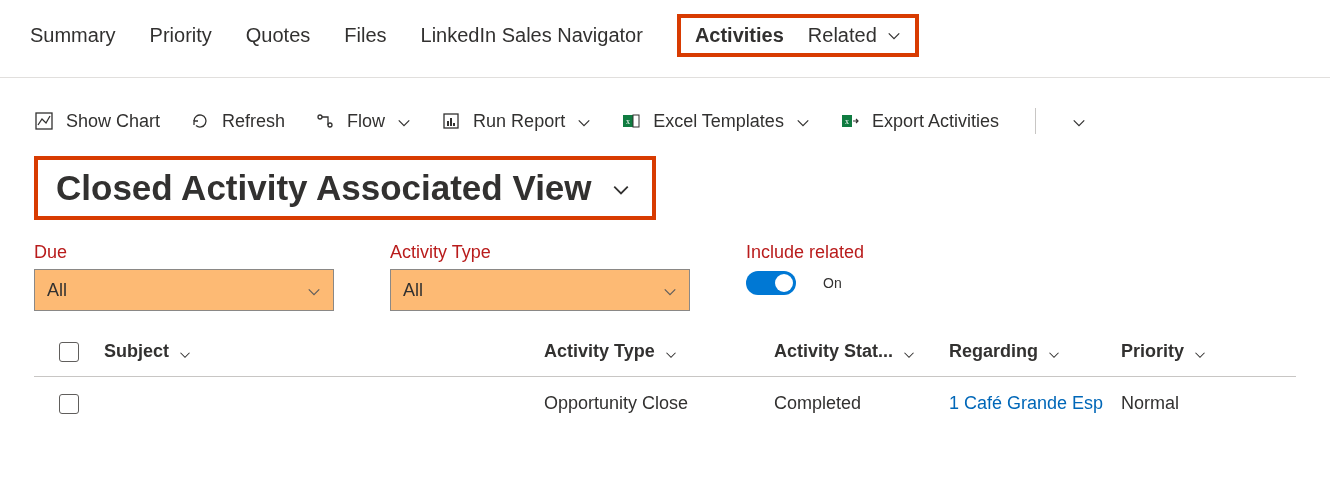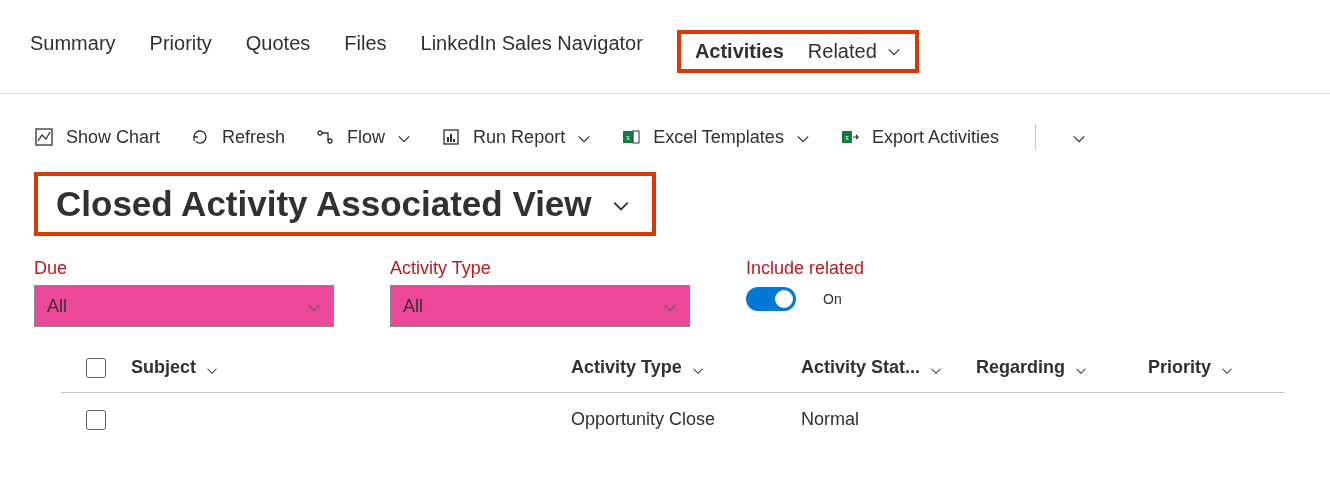--- a/index.html
+++ b/index.html
@@ -18,21 +18,20 @@
     gap: 34px;
     font-size: 20px;
     color: #323130;
   }
   .tabbar .tab { cursor: pointer; }
   .tabbar .tab.active { font-weight: 600; }
   .tabbar .related-group {
     display: flex;
     align-items: center;
     gap: 24px;
-    margin-top: 16px;
   }
   .highlight-red {
     border: 4px solid #d83b01;
     padding: 6px 14px;
   }
   .related-own { display:flex; align-items:center; gap:10px; }
   .chevron-down {
     width: 14px; height: 14px; display:inline-block;
   }
   .chevron-down svg, .icon svg { display:block; }
@@ -71,33 +70,33 @@
     padding: 10px 34px 24px 34px;
     align-items:flex-start;
   }
   .filter-col { display:flex; flex-direction:column; gap:6px; }
   .filter-label { font-size:18px; color:#b91c1c; }
   .combo {
     width: 300px; height:42px;
     border:1px solid #8a8886;
     display:flex; align-items:center; justify-content:space-between;
     padding: 0 12px; font-size:18px; cursor:pointer;
-    background:#ec4899;
+    background:#fdba74;
   }
   .toggle-row { display:flex; flex-direction:column; gap:8px; }
   .toggle-line { display:flex; align-items:center; gap:27px; }
   .toggle {
     width:50px; height:24px; border-radius:12px; background:#0078d4;
     position:relative; cursor:pointer;
   }
   .toggle::after {
     content:""; width:18px; height:18px; border-radius:50%; background:#fff;
     position:absolute; right:3px; top:3px;
   }
-  .grid { padding: 0 46px; margin-left: 15px; }
+  .grid { padding: 0 34px; }
   .grid-header {
     display:flex; align-items:center; border-bottom:1px solid #c8c6c4;
     padding: 6px 0 14px 0; font-size:18px; font-weight:600;
   }
   .grid-row {
     display:flex; align-items:center; padding: 16px 0 4px 0;
     font-size:18px;
   }
   .col-checkbox { width:70px; display:flex; justify-content:center; }
   .col-subject { flex: 0 0 440px; display:flex; align-items:center; gap:10px; }
@@ -314,17 +313,23 @@
   <div class="grid-row">
     <div class="col-checkbox">
       <div class="chk"></div>
     </div>
     <div class="col-subject">
       <span></span>
     </div>
     <div class="col-type">
       <span>Opportunity Close</span>
     </div>
+    <div class="col-status">
+      <span>Completed</span>
+    </div>
+    <div class="col-regarding">
+      <span class="link ellipsis">1 Café Grande Esp</span>
+    </div>
     <div class="col-priority">
       <span>Normal</span>
     </div>
   </div>
 </div>
 
 </body></html>

